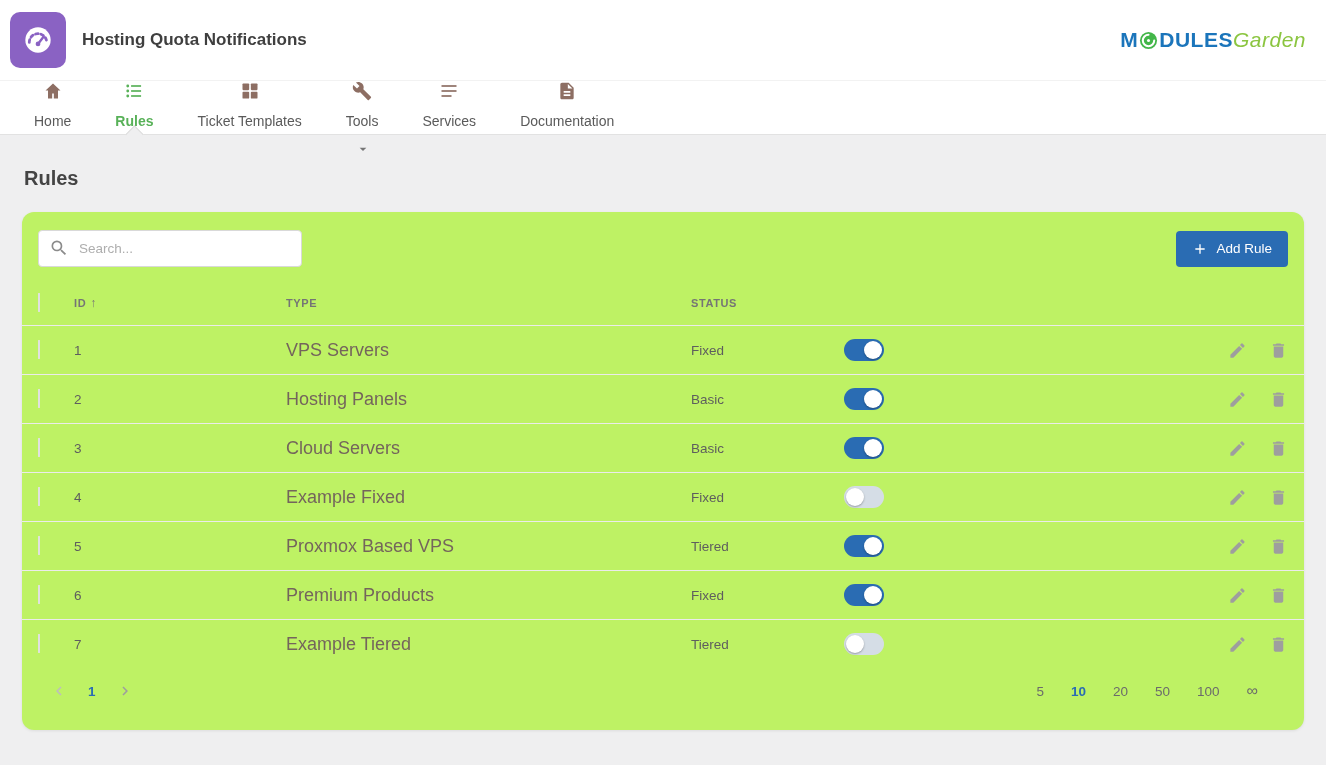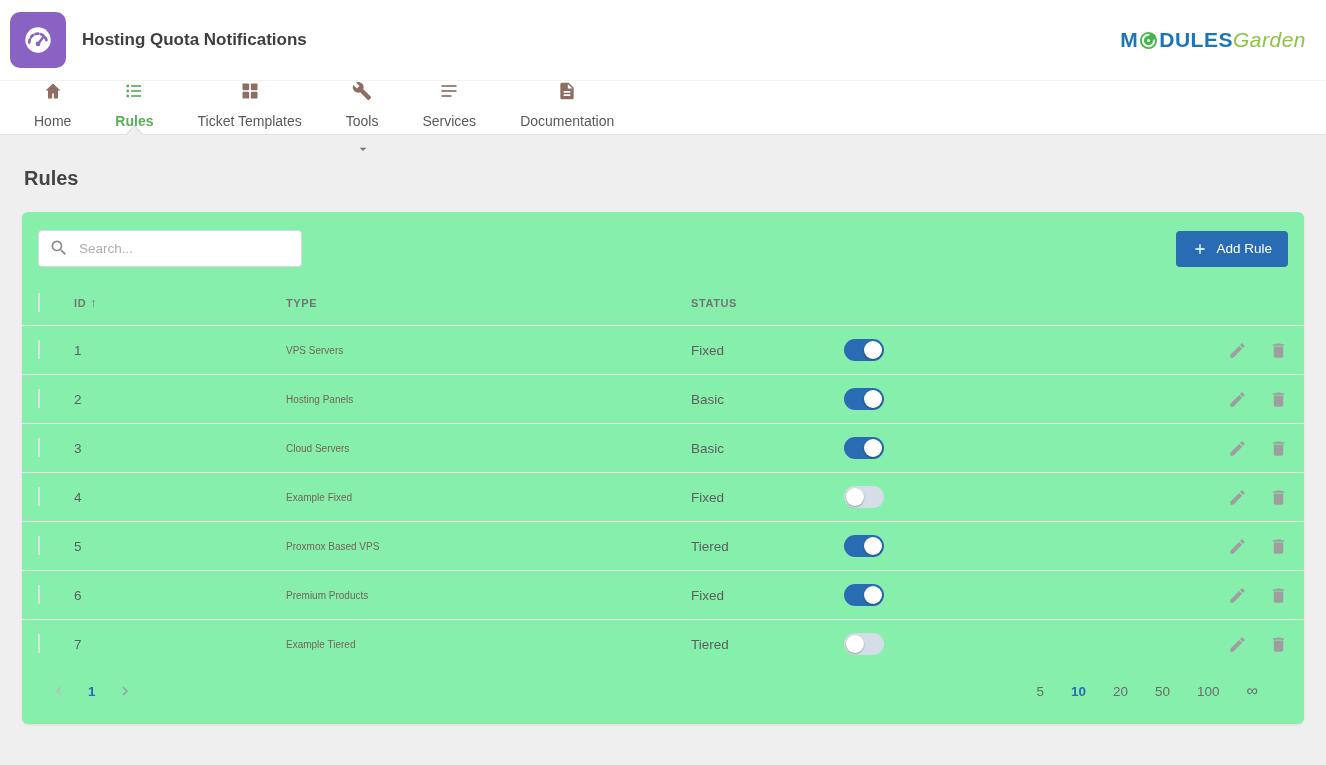--- a/index.html
+++ b/index.html
@@ -21,38 +21,38 @@
   .nav-item { display: flex; align-items: center; gap: 12px; padding: 0 22px; cursor: pointer; position: relative; flex-direction: column; }
   .nav-item .label { font-size: 14px; color: #5a5a5a; }
   .nav-item.active .label { color: #58b158; font-weight: bold; }
   .nav-item.active::after { content: ""; position: absolute; bottom: -7px; left: 50%; margin-left: -6px; width: 12px; height: 12px; background: #efeff0; transform: rotate(45deg); border-top: 1px solid #dcdcdc; border-left: 1px solid #dcdcdc; }
   .nav-icon { display: flex; align-items: center; }
   .chev-down { margin-left: 2px; display: flex; align-items: center; }
 
   
   .page-heading { font-size: 20px; font-weight: bold; color: #444; padding: 32px 0 0 24px; }
 
-  .card { background: #86efac; border-radius: 6px; margin: 22px 22px 0 22px; box-shadow: 0 1px 3px rgba(0,0,0,.08); padding-bottom: 4px; }
+  .card { background: #bef264; border-radius: 12px; margin: 22px 22px 0 22px; box-shadow: 0 1px 3px rgba(0,0,0,.08); padding-bottom: 10px; }
 
   
   .toolbar { display: flex; justify-content: space-between; align-items: center; padding: 18px 16px 14px 16px; }
   .search-wrap { position: relative; width: 264px; }
   .search-wrap input { width: 100%; height: 37px; border: 1px solid #d9d9d9; border-radius: 4px; padding: 0 10px 0 40px; font-size: 13.5px; color: #555; font-family: "Liberation Sans", sans-serif; outline: none; }
   .search-wrap input::placeholder { color: #aeaeae; }
   .search-icon { position: absolute; left: 11px; top: 8px; }
   .add-btn { display: flex; align-items: center; gap: 8px; background: #2a6cb3; color: #fff; border: none; border-radius: 4px; height: 36px; padding: 0 16px; font-size: 13.5px; font-weight: normal; cursor: pointer; font-family: "Liberation Sans", sans-serif; }
 
   
   .tbl-header, .tbl-row { display: grid; grid-template-columns: 36px 212px 405px 153px 1fr 92px; align-items: center; padding: 0 16px; }
   .tbl-header { height: 44px; }
   .tbl-header .col-label { font-size: 11px; font-weight: bold; letter-spacing: .6px; color: #757575; display: flex; align-items: center; gap: 4px; }
   .sort-arrow { color: #757575; font-size: 12px; }
   .tbl-row { height: 49px; border-top: 1px solid #ebebeb; }
   .cell-id { font-size: 13.5px; color: #5e5e5e; }
-  .cell-name { font-size: 10px; color: #74655c; }
+  .cell-name { font-size: 18px; color: #74655c; }
   .cell-type { font-size: 13.5px; color: #5e5e5e; }
   .checkbox { width: 18px; height: 18px; background: #eaeaea; border: 1px solid #e0e0e0; border-radius: 3px; cursor: pointer; }
 
   .toggle { width: 40px; height: 22px; border-radius: 11px; position: relative; cursor: pointer; }
   .toggle.on { background: #2a6cb3; }
   .toggle.off { background: #d5dde6; }
   .toggle .knob { position: absolute; top: 2px; width: 18px; height: 18px; border-radius: 50%; background: #fff; box-shadow: 0 1px 2px rgba(0,0,0,.3); }
   .toggle.on .knob { right: 2px; }
   .toggle.off .knob { left: 2px; }
 

